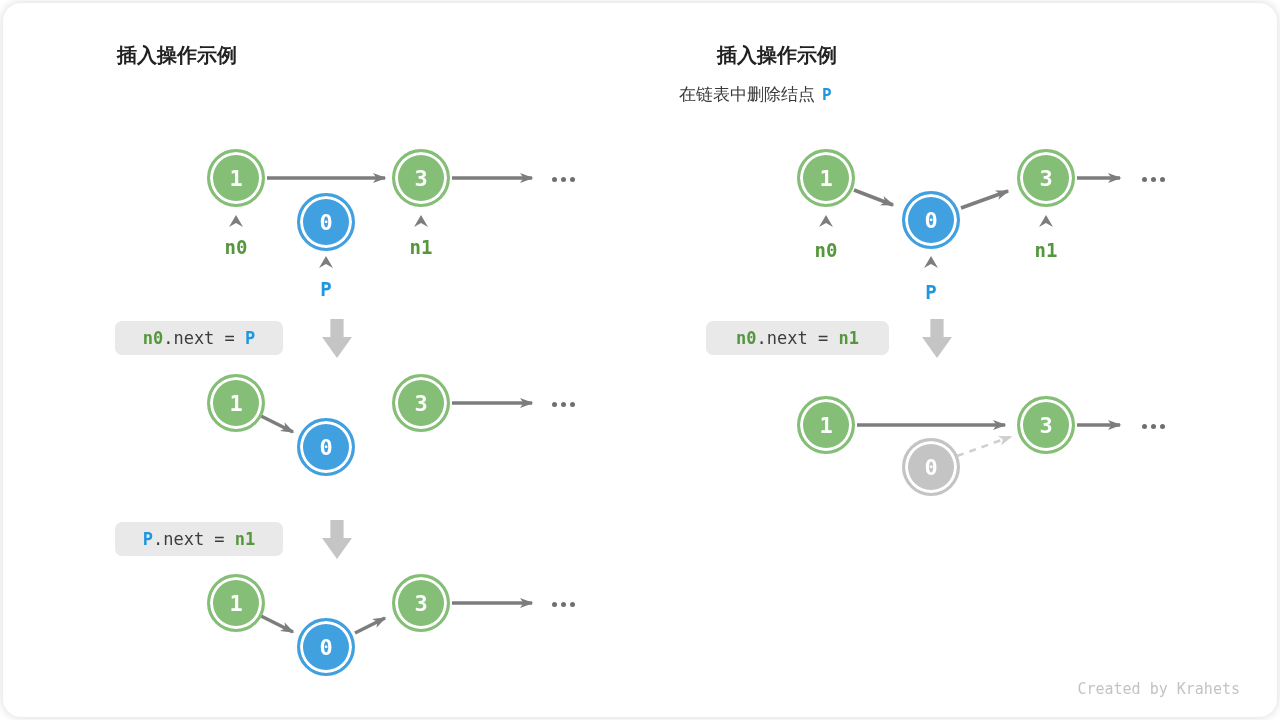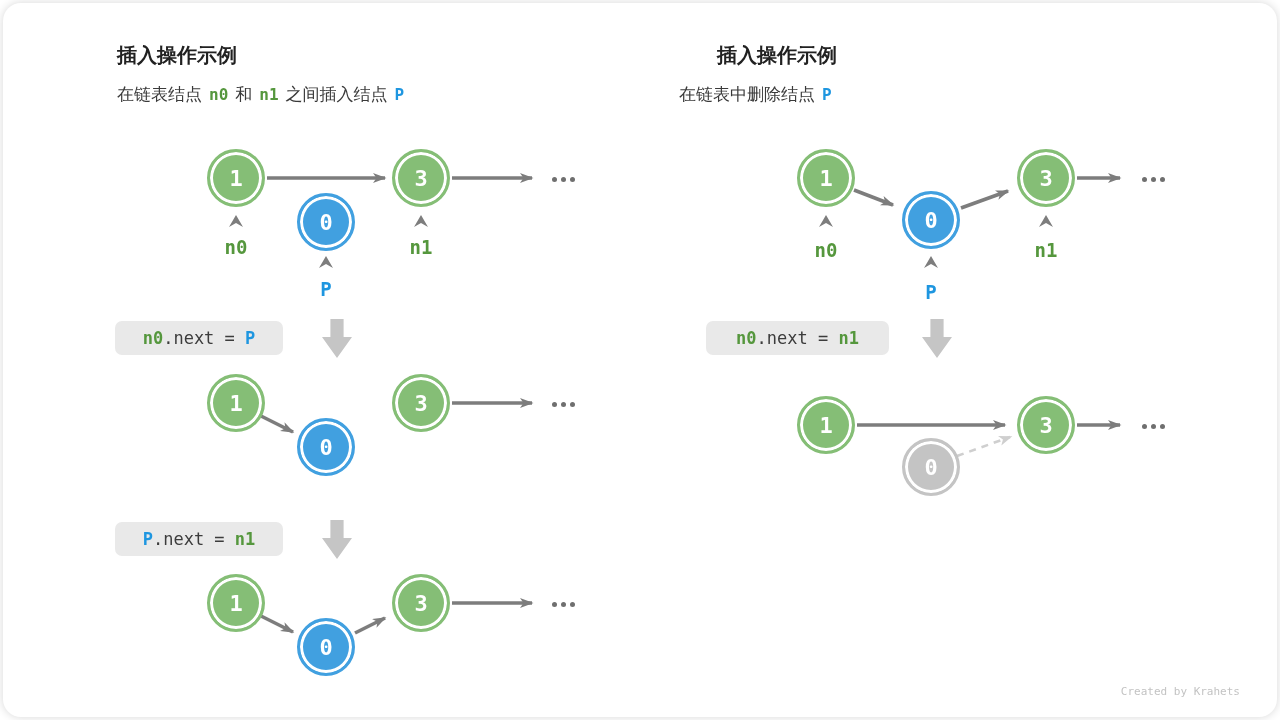--- a/index.html
+++ b/index.html
@@ -43,21 +43,21 @@
   .code-box .kw.green{color:var(--label-green);}
   .code-box .kw.blue{color:var(--label-blue);}
 
   .block-arrow{position:absolute;width:30px;height:39px;background:var(--block-arrow);
                clip-path:polygon(28% 0,72% 0,72% 46%,100% 46%,50% 100%,0 46%,28% 46%);}
 
   .dots{position:absolute;display:flex;gap:4px;}
   .dots i{width:5px;height:5px;border-radius:50%;background:var(--dot-gray);display:block;}
 
   .credit{position:absolute;right:40px;bottom:22px;font-family:"DejaVu Sans Mono","Liberation Mono",monospace;
-          font-size:11px;color:var(--credit-gray);}
+          font-size:15px;color:var(--credit-gray);}
 </style>
 </head>
 <body>
 
 <div class="stage">
   <div class="card"></div>
 
   <svg class="arrow-layer" viewBox="0 0 1280 720">
     <defs>
       <marker id="ah" markerUnits="userSpaceOnUse" markerWidth="15" markerHeight="12" refX="12" refY="5" orient="auto">
@@ -78,21 +78,20 @@
 
     <line x1="854" y1="190" x2="893" y2="205" marker-end="url(#ah)"></line>
     <line x1="961" y1="208" x2="1008" y2="191" marker-end="url(#ah)"></line>
     <line x1="1077" y1="178" x2="1120" y2="178" marker-end="url(#ah)"></line>
     <line x1="857" y1="425" x2="1005" y2="425" marker-end="url(#ah)"></line>
     <line x1="1077" y1="425" x2="1120" y2="425" marker-end="url(#ah)"></line>
     <line class="dashed" x1="957" y1="456" x2="1010" y2="437" marker-end="url(#ahl)"></line>
   </svg>
 
   <div class="panel-title" style="left:117px;top:42px">插入操作示例</div>
-  <div class="panel-subtitle" style="left:117px;top:83px"><span>在链表结点</span><span class="tok green">n0</span><span>和</span><span class="tok green">n1</span><span>之间插入结点</span><span class="tok blue">P</span></div>
 
   <div class="node green" style="left:207px;top:149px">
       <span>1</span>
     </div>
   <div class="node green" style="left:392px;top:149px">
       <span>3</span>
     </div>
   <div class="node blue" style="left:297px;top:193px">
       <span>0</span>
     </div>

